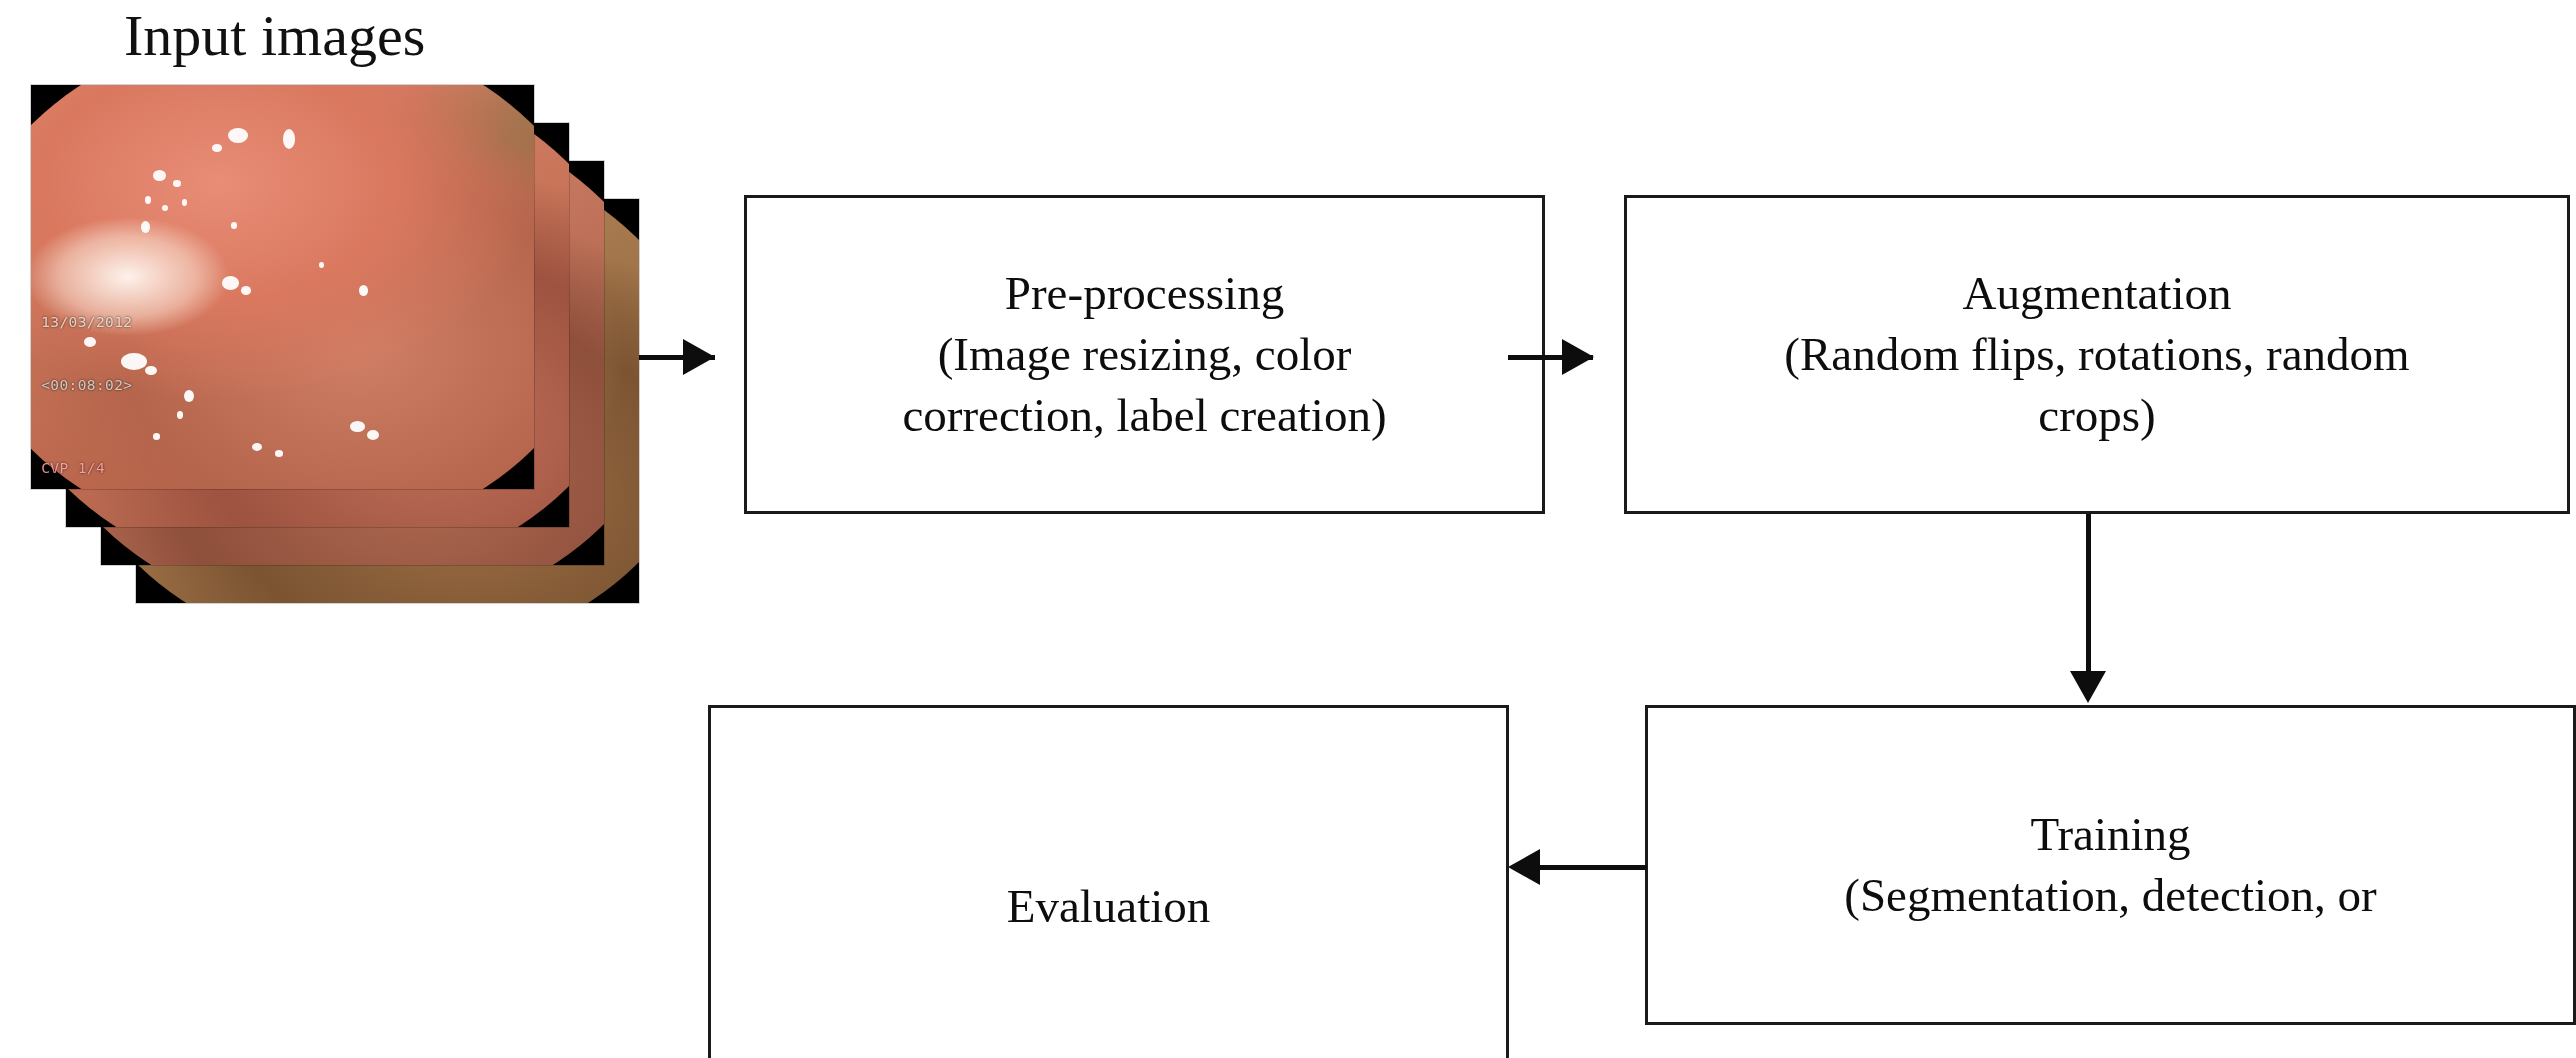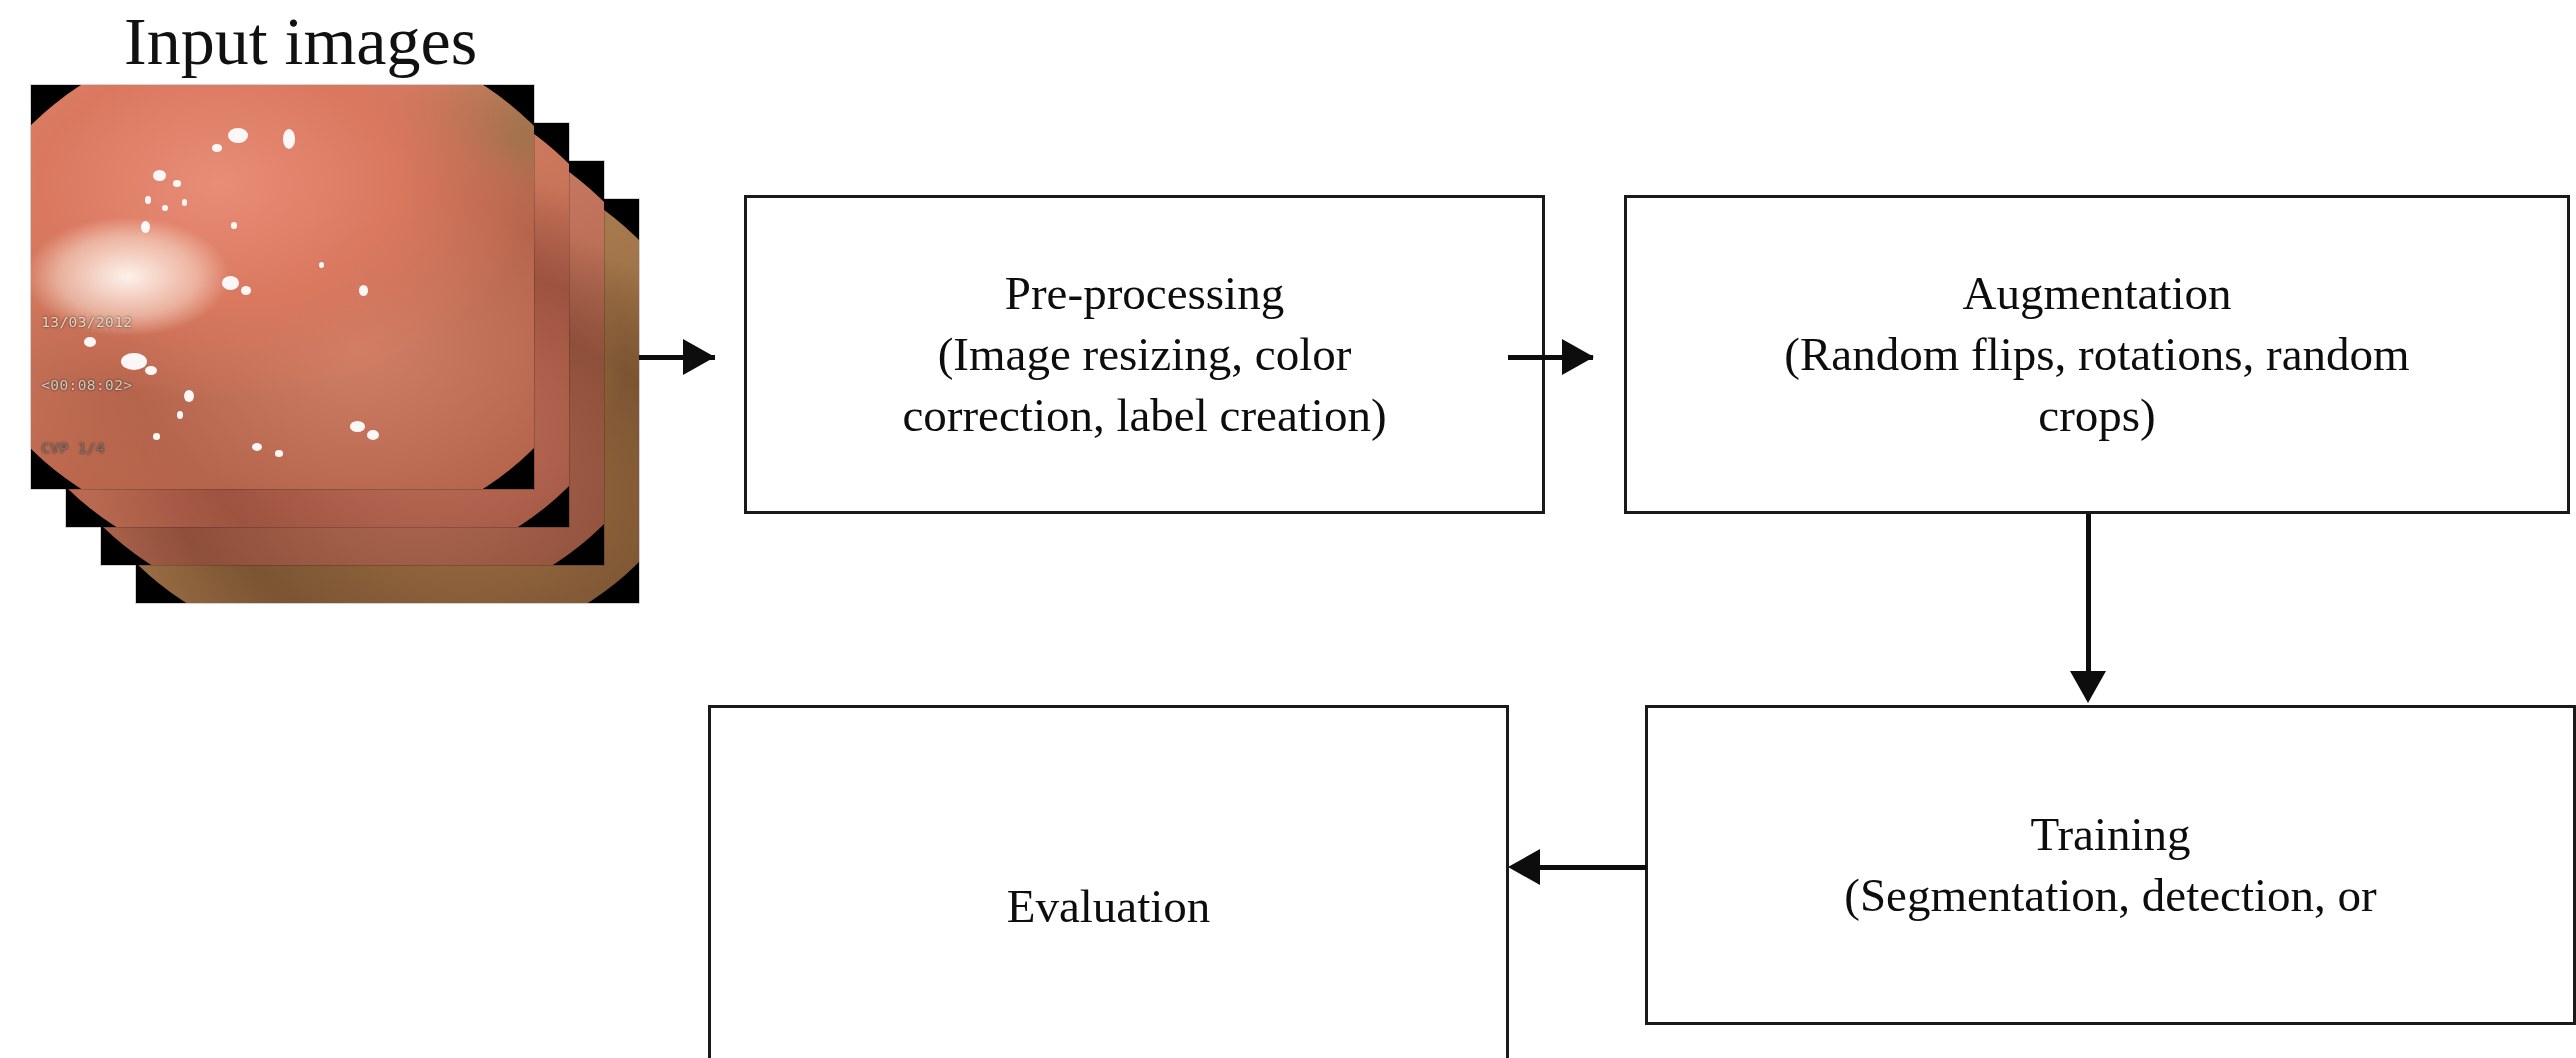--- a/index.html
+++ b/index.html
@@ -15,21 +15,21 @@
     background: #ffffff;
     overflow: hidden;
     font-family: "Liberation Serif", "DejaVu Serif", serif;
   }
 
   
   .input-label {
     position: absolute;
     left: 124px;
     top: 6.1px;
-    font-size: 68px;
+    font-size: 58px;
     line-height: 1.05;
     color: #111111;
     white-space: nowrap;
     font-family: "Liberation Serif", "DejaVu Serif", serif;
   }
 
   
   .stack {
     position: absolute;
     left: 30.5px;
@@ -95,21 +95,21 @@
     font-family: "DejaVu Sans Mono", "Liberation Mono", monospace;
     font-size: 14.5px;
     line-height: 1.45;
     letter-spacing: 0.4px;
     text-shadow: 0 0 2.3px rgba(0,0,0,0.9);
     white-space: pre;
     opacity: 0.88;
   }
   .osd .l1 { color: #e8e2cf; margin-top: 36px; }
   .osd .l2 { color: #cfd8d2; }
-  .osd .l3 { color: #737373; }
+  .osd .l3 { color: #fca5a5; margin-top: 20px; }
   .osd .l4 { color: #c7b7d8; }
 
   
   .box {
     position: absolute;
     box-sizing: border-box;
     background: #ffffff;
     border: 3.8px solid #1a1a1a;
     display: flex;
     align-items: center;

